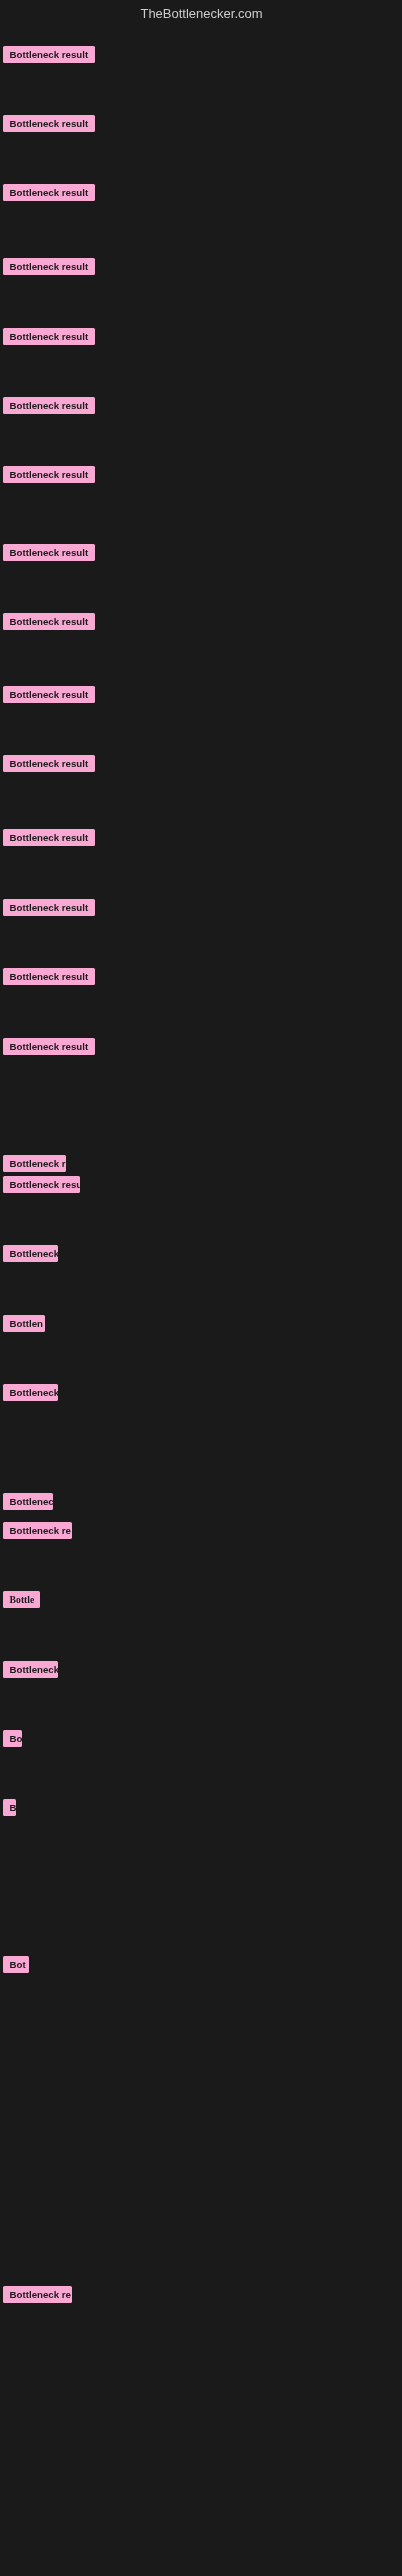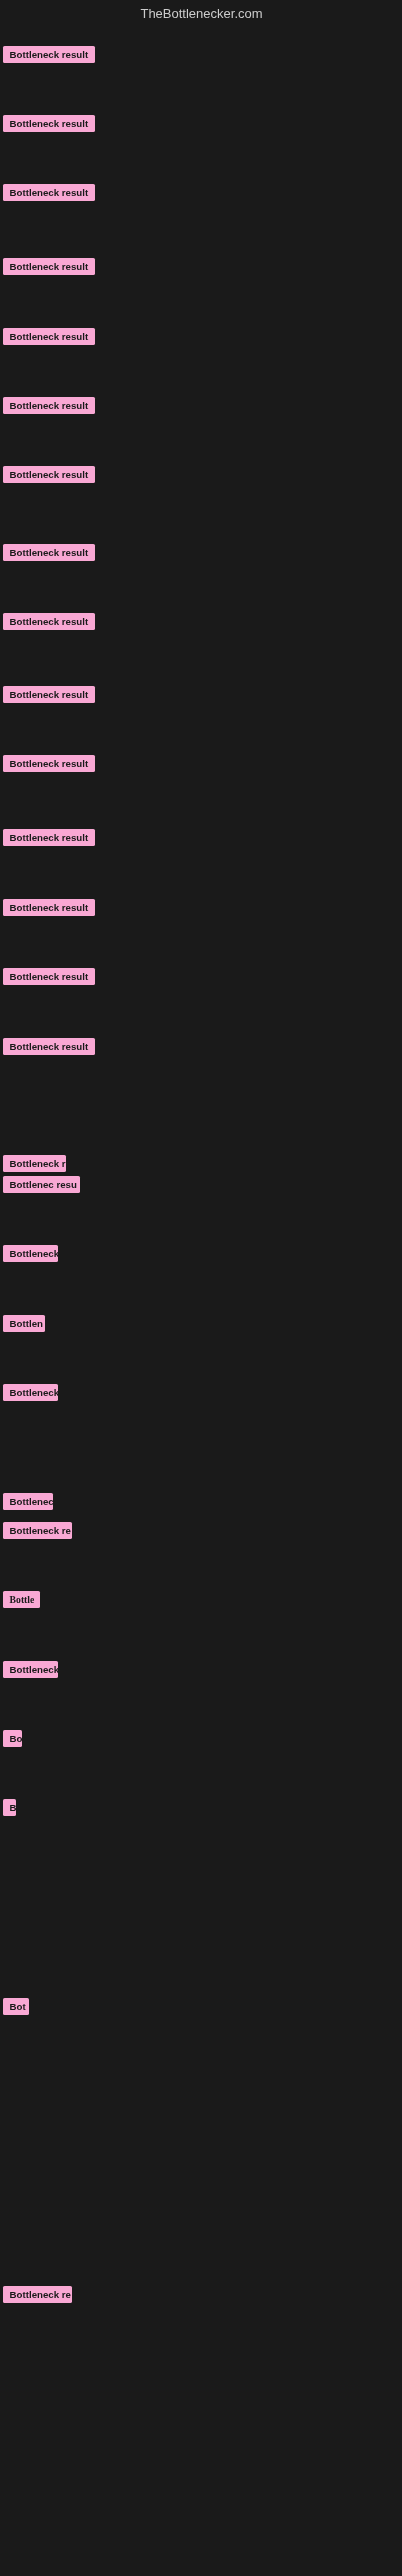--- a/index.html
+++ b/index.html
@@ -58,26 +58,26 @@
     <div class="bottleneck-item" style="top: 466px; left: 3.2px;"><span class="bottleneck-badge" style="max-width: 105px;">Bottleneck result</span></div>
     <div class="bottleneck-item" style="top: 544px; left: 3.2px;"><span class="bottleneck-badge" style="max-width: 105px;">Bottleneck result</span></div>
     <div class="bottleneck-item" style="top: 613px; left: 3.2px;"><span class="bottleneck-badge" style="max-width: 105px;">Bottleneck result</span></div>
     <div class="bottleneck-item" style="top: 686px; left: 3.2px;"><span class="bottleneck-badge" style="max-width: 105px;">Bottleneck result</span></div>
     <div class="bottleneck-item" style="top: 755px; left: 3.2px;"><span class="bottleneck-badge" style="max-width: 105px;">Bottleneck result</span></div>
     <div class="bottleneck-item" style="top: 829px; left: 3.2px;"><span class="bottleneck-badge" style="max-width: 105px;">Bottleneck result</span></div>
     <div class="bottleneck-item" style="top: 899px; left: 3.2px;"><span class="bottleneck-badge" style="max-width: 105px;">Bottleneck result</span></div>
     <div class="bottleneck-item" style="top: 968px; left: 3.2px;"><span class="bottleneck-badge" style="max-width: 105px;">Bottleneck result</span></div>
     <div class="bottleneck-item" style="top: 1038px; left: 3.2px;"><span class="bottleneck-badge" style="max-width: 95px;">Bottleneck result</span></div>
     <div class="bottleneck-item" style="top: 1107px; left: 3.2px; margin-top: 48px;"><span class="bottleneck-badge" style="max-width: 63px;">Bottleneck r</span></div>
-    <div class="bottleneck-item" style="top: 1176px; left: 3.2px;"><span class="bottleneck-badge" style="max-width: 77px;">Bottlenec resu</span></div>
+    <div class="bottleneck-item" style="top: 1176px; left: 3.2px;"><span class="bottleneck-badge" style="max-width: 77px;">Bottleneck resu</span></div>
     <div class="bottleneck-item" style="top: 1245px; left: 3.2px;"><span class="bottleneck-badge" style="max-width: 55px;">Bottleneck</span></div>
     <div class="bottleneck-item" style="top: 1315px; left: 3.2px;"><span class="bottleneck-badge" style="max-width: 42px;">Bottlen</span></div>
     <div class="bottleneck-item" style="top: 1384px; left: 3.2px;"><span class="bottleneck-badge" style="max-width: 55px;">Bottleneck</span></div>
     <div class="bottleneck-item" style="top: 1493px; left: 3.2px;"><span class="bottleneck-badge" style="max-width: 50px;">Bottlenec</span></div>
     <div class="bottleneck-item" style="top: 1522px; left: 3.2px;"><span class="bottleneck-badge" style="max-width: 69px;">Bottleneck re</span></div>
     <div class="bottleneck-item" style="top: 1591px; left: 3.2px;"><span class="bottleneck-badge" style="max-width: 37px; font-family: Liberation Serif, serif;">Bottle</span></div>
     <div class="bottleneck-item" style="top: 1661px; left: 3.2px;"><span class="bottleneck-badge" style="max-width: 55px;">Bottleneck</span></div>
     <div class="bottleneck-item" style="top: 1730px; left: 3.2px;"><span class="bottleneck-badge" style="max-width: 19.3px; text-align: right;">Bo</span></div>
     <div class="bottleneck-item" style="top: 1799px; left: 3.2px;"><span class="bottleneck-badge" style="max-width: 13px;">B</span></div>
-    <div class="bottleneck-item" style="top: 1998px; left: 3.2px; text-align: center;"><span class="bottleneck-badge" style="max-width: 26px;">Bot</span></div>
+    <div class="bottleneck-item" style="top: 1956px; left: 3.2px; text-align: center;"><span class="bottleneck-badge" style="max-width: 26px;">Bot</span></div>
     <div class="bottleneck-item" style="top: 2286px; left: 3.2px;"><span class="bottleneck-badge" style="max-width: 69px;">Bottleneck re</span></div>
   </div>
 
 
 </body></html>

